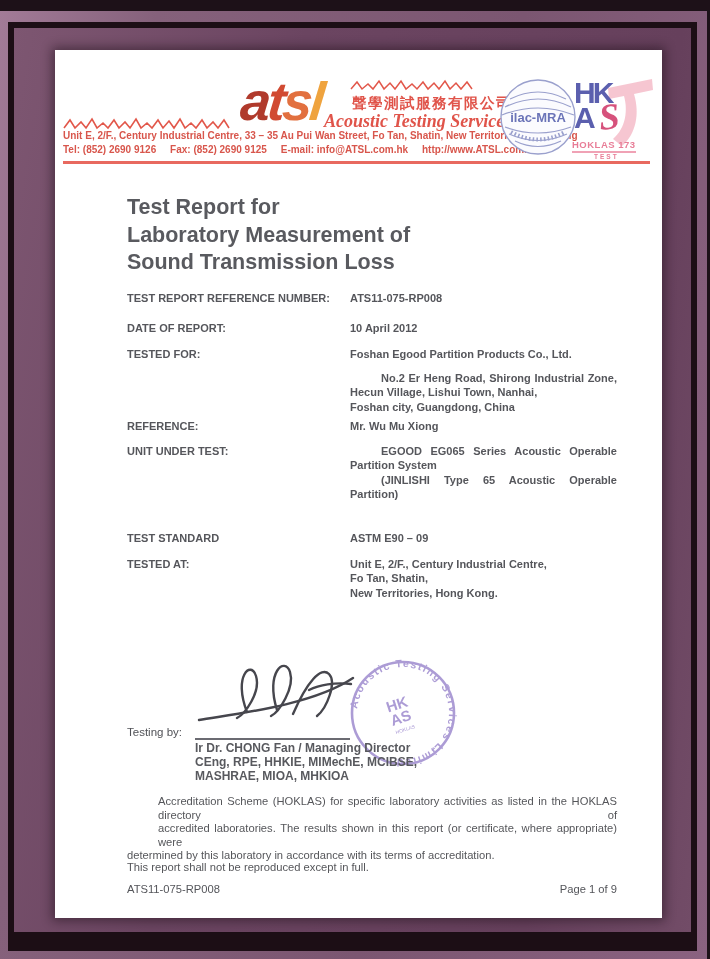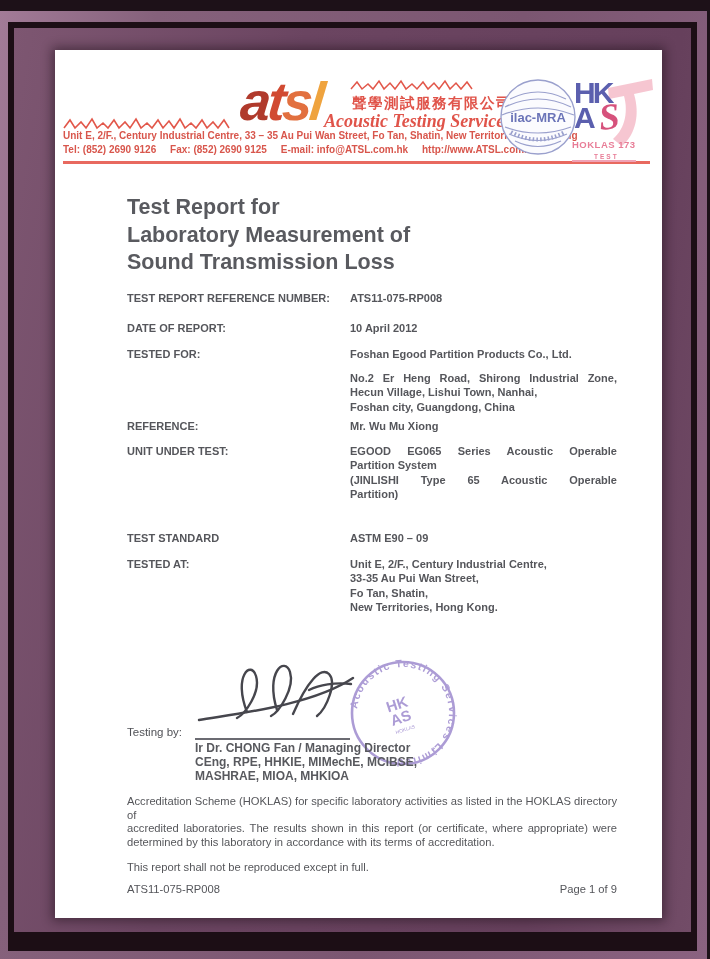--- a/index.html
+++ b/index.html
@@ -33,29 +33,29 @@
   .hd-tel{left:8px;top:94px;font-size:10px;font-weight:700;color:#d8564c;white-space:pre;}
   .hd-rule{left:8px;right:12px;top:111px;height:3px;background:#e8695f;}
   
   .hkas{left:517px;top:28px;width:92px;height:84px;}
   .hkas-ribbon{position:absolute;left:22px;top:-4px;}
   .hkas-hk{position:absolute;left:2px;top:0;font-size:30px;font-weight:900;color:#5b5fae;letter-spacing:-3px;line-height:1;}
   .hkas-a{position:absolute;left:2px;top:25px;font-size:30px;font-weight:900;color:#5b5fae;line-height:1;}
   .hkas-s{position:absolute;left:27px;top:20px;font-family:"Liberation Serif",serif;font-style:italic;
     font-size:37px;font-weight:700;color:#d6527c;line-height:1;transform:rotate(-6deg);}
   .hoklas{position:absolute;left:0;top:61px;font-size:9.5px;font-weight:900;color:#e87d97;
-    letter-spacing:.5px;border-bottom:2px solid #f0a2b5;padding-bottom:10px;}
+    letter-spacing:.5px;border-bottom:2px solid #f0a2b5;padding-bottom:1px;}
   .hkas-test{position:absolute;left:22px;top:75px;font-size:6.5px;font-weight:700;color:#e87d97;letter-spacing:2px;}
   
   .title{left:72px;top:144px;font-size:21.5px;font-weight:700;color:#595a5f;line-height:27.5px;}
   .row{position:absolute;left:72px;right:45px;display:flex;font-size:11px;font-weight:700;color:#55565b;line-height:14px;}
   .row .lbl{width:223px;flex:none;}
   .row .val{flex:1;}
   .ln{line-height:14.3px;}
-  .jl{text-align:justify;text-align-last:justify;}
+  .jl{text-align:justify;text-align-last:justify;margin-left:31px;}
   
   .approved{left:72px;top:676px;font-size:11.5px;font-weight:400;color:#515257;}
   .sig-line{left:140px;top:688px;width:155px;height:1.5px;background:#6b6b72;}
   .sig-name{left:140px;font-size:12px;font-weight:700;color:#58595e;}
   
   .foot{left:72px;right:45px;top:745px;font-size:11.2px;font-weight:400;color:#55565a;line-height:13.5px;}
   .repro{left:72px;top:811px;font-size:11.2px;color:#55565a;}
   .docrow{left:72px;right:45px;top:833px;display:flex;justify-content:space-between;
     font-size:11.2px;color:#54555a;}
 </style>
@@ -156,21 +156,20 @@
 
   <div class="row" style="top:481px">
     <div class="lbl">TEST STANDARD</div>
     <div class="val">ASTM E90 – 09</div>
   </div>
 
   <div class="row" style="top:507px">
     <div class="lbl">TESTED AT:</div>
     <div class="val">
       <div class="ln">Unit E, 2/F., Century Industrial Centre,</div>
-      <div class="ln">33-35 Au Pui Wan Street,</div>
       <div class="ln">Fo Tan, Shatin,</div>
       <div class="ln">New Territories, Hong Kong.</div>
     </div>
   </div>
 
   <svg class="abs" style="left:138px;top:604px" width="168" height="90">
     <g fill="none" stroke="#46464d" stroke-width="2.4" stroke-linecap="round">
       <path d="M6,66 C40,60 118,52 160,24"></path>
       <path d="M54,58 C40,22 58,6 63,22 C68,38 52,60 44,64"></path>
       <path d="M84,56 C72,18 92,2 97,18 C102,34 86,58 78,62"></path>

